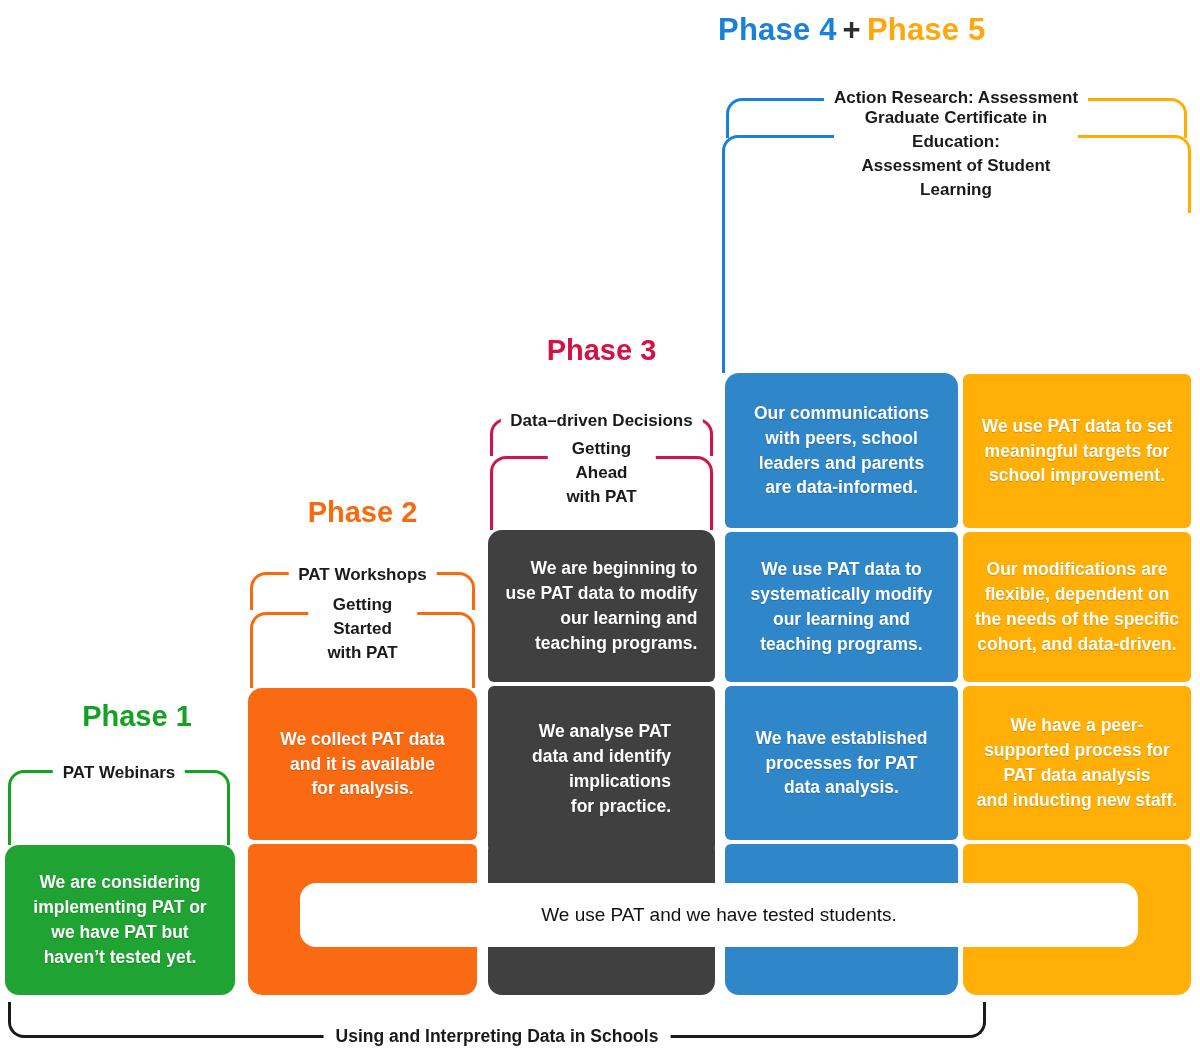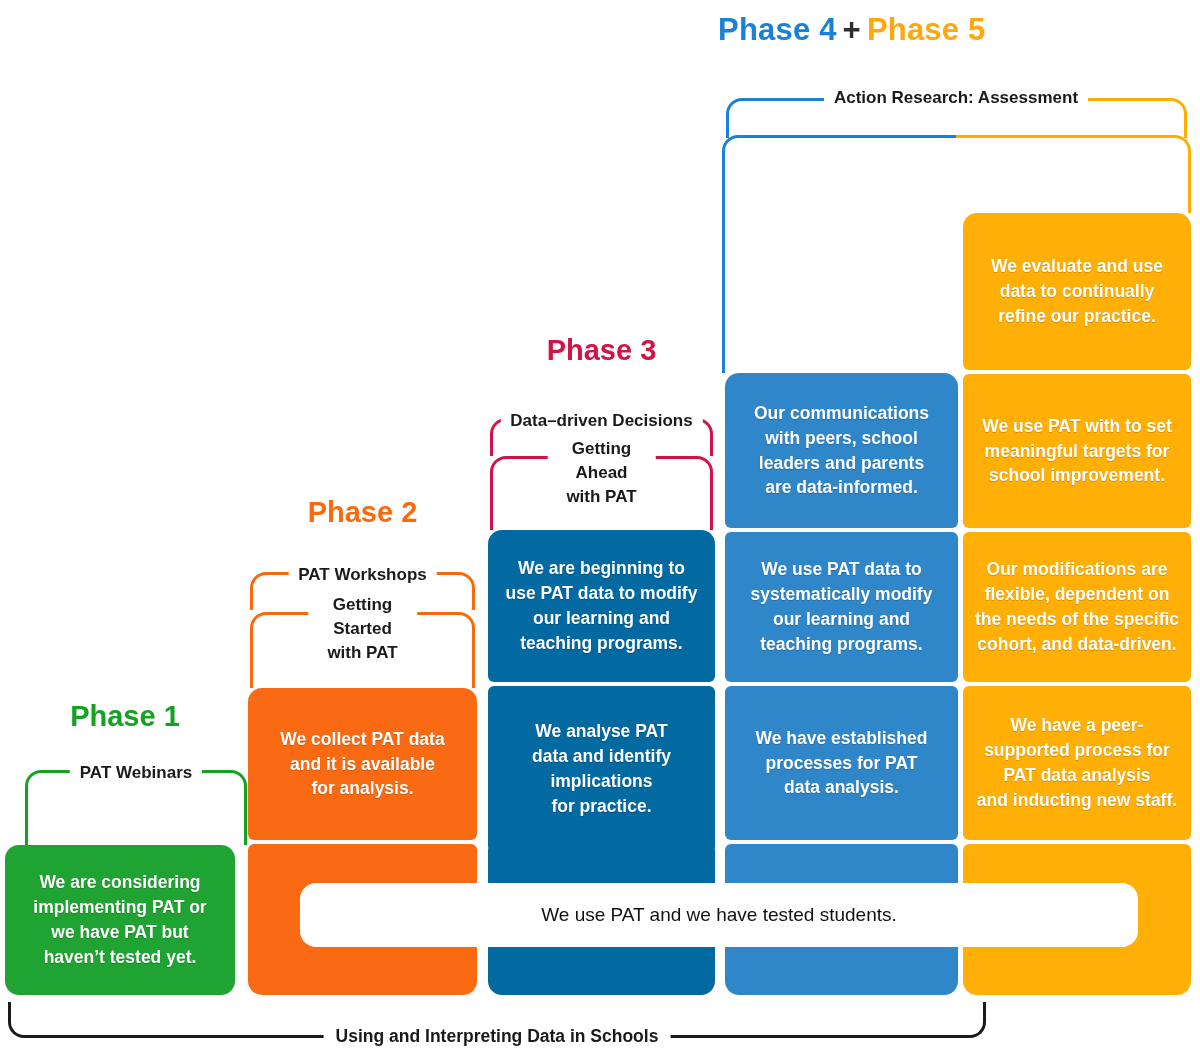--- a/index.html
+++ b/index.html
@@ -16,21 +16,21 @@
   }
   .h45 .c-blue   { color:#1B80D8; }
   .h45 .c-plus   { color:#2E2E2E; padding:0 6px; }
   .h45 .c-yellow { color:#FFA70C; }
 
   .ptitle {
     position:absolute; text-align:center; font-size:29px; font-weight:bold;
   }
   .pt3 { left:488px; top:334px; width:227px; color:#D11445; }
   .pt2 { left:248px; top:496px; width:229px; color:#F96A0E; }
-  .pt1 { left:10px;   top:700px; width:230px; color:#16A122; }
+  .pt1 { left:22px;   top:700px; width:230px; color:#16A122; }
 
   
   .brk {
     position:absolute; border:3px solid; border-bottom:none;
     border-radius:16px 16px 0 0; background:transparent;
   }
   .brk.green   { border-color:#16A122; }
   .brk.orange  { border-color:#F96A0E; }
   .brk.crimson { border-color:#D11445; }
 
@@ -63,21 +63,21 @@
   .col { position:absolute; border-radius:14px; overflow:hidden; }
   .cell {
     position:absolute; left:0; right:0; border-radius:6px;
     display:flex; align-items:center; justify-content:center;
     text-align:center; color:#fff; font-weight:bold;
     font-size:17.5px; line-height:1.42; white-space:pre-line;
     text-shadow:0 1px 1px rgba(0,0,0,0.18); padding:4px 8px;
   }
   .col.green   .cell { background:#1FA332; }
   .col.orange  .cell { background:#FA6A12; }
-  .col.crimson .cell { background:#0369a1; }
+  .col.crimson .cell { background:#404040;text-align:right; }
   .col.blue    .cell { background:#2F86C8; }
   .col.yellow  .cell { background:#FFAF06; }
 
   .overlay-bar {
     position:absolute; left:300px; top:883px; width:838px; height:64px;
     background:#fff; border-radius:16px; z-index:5;
     display:flex; align-items:center; justify-content:center;
     font-size:19px; font-weight:normal; color:#111;
   }
 </style>
@@ -93,38 +93,40 @@
   <div class="ptitle pt3">Phase 3</div>
   <div class="ptitle pt2">Phase 2</div>
   <div class="ptitle pt1">Phase 1</div>
 
   <div class="piece piece-left blue" style="left:726px;top:98px;width:230px;height:40px;"></div>
   <div class="piece piece-right yellow" style="left:956px;top:98px;width:231px;height:40px;"></div>
   <div class="float-label" style="left:956px;top:98px;transform:translate(-50%,-50%);">Action Research: Assessment</div>
 
   <div class="piece piece-left blue" style="left:722px;top:135px;width:234px;height:238px;"></div>
   <div class="piece piece-right yellow" style="left:956px;top:135px;width:235px;height:78px;"></div>
+  <div class="float-label two" style="left:956px;top:135px;">Graduate Certificate in Education:
+Assessment of Student Learning</div>
 
   <div class="brk crimson" style="left:490px;top:418px;width:223px;height:38px;">
     <span class="brk-label">Data–driven Decisions</span>
   </div>
   <div class="brk crimson" style="left:490px;top:456px;width:223px;height:74px;">
     <span class="brk-label two">Getting Ahead
 with PAT</span>
   </div>
 
   <div class="brk orange" style="left:250px;top:572px;width:225px;height:38px;">
     <span class="brk-label">PAT Workshops</span>
   </div>
   <div class="brk orange" style="left:250px;top:612px;width:225px;height:76px;">
     <span class="brk-label two">Getting Started
 with PAT</span>
   </div>
 
-  <div class="brk green" style="left:25px;top:770px;width:222px;height:75px;">
+  <div class="brk green" style="left:8px;top:770px;width:222px;height:75px;">
     <span class="brk-label">PAT Webinars</span>
   </div>
 
   <div class="col green" style="left:5px;top:845px;width:230px;height:150px;">
     <div class="cell" style="top:0;height:150px;">We are considering
 implementing PAT or
 we have PAT but
 haven’t tested yet.</div>
   </div>
 
@@ -156,24 +158,21 @@
 systematically modify
 our learning and
 teaching programs.</div>
     <div class="cell" style="top:313px;height:154px;">We have established
 processes for PAT
 data analysis.</div>
     <div class="cell" style="top:471px;height:151px;"></div>
   </div>
 
   <div class="col yellow" style="left:963px;top:213px;width:228px;height:782px;">
-    <div class="cell" style="top:0;height:157px;">We evaluate and use
-data to continually
-refine our practice.</div>
-    <div class="cell" style="top:161px;height:154px;">We use PAT with to set
+    <div class="cell" style="top:161px;height:154px;">We use PAT data to set
 meaningful targets for
 school improvement.</div>
     <div class="cell" style="top:319px;height:150px;">Our modifications are
 flexible, dependent on
 the needs of the specific
 cohort, and data-driven.</div>
     <div class="cell" style="top:473px;height:154px;">We have a peer-
 supported process for
 PAT data analysis
 and inducting new staff.</div>

